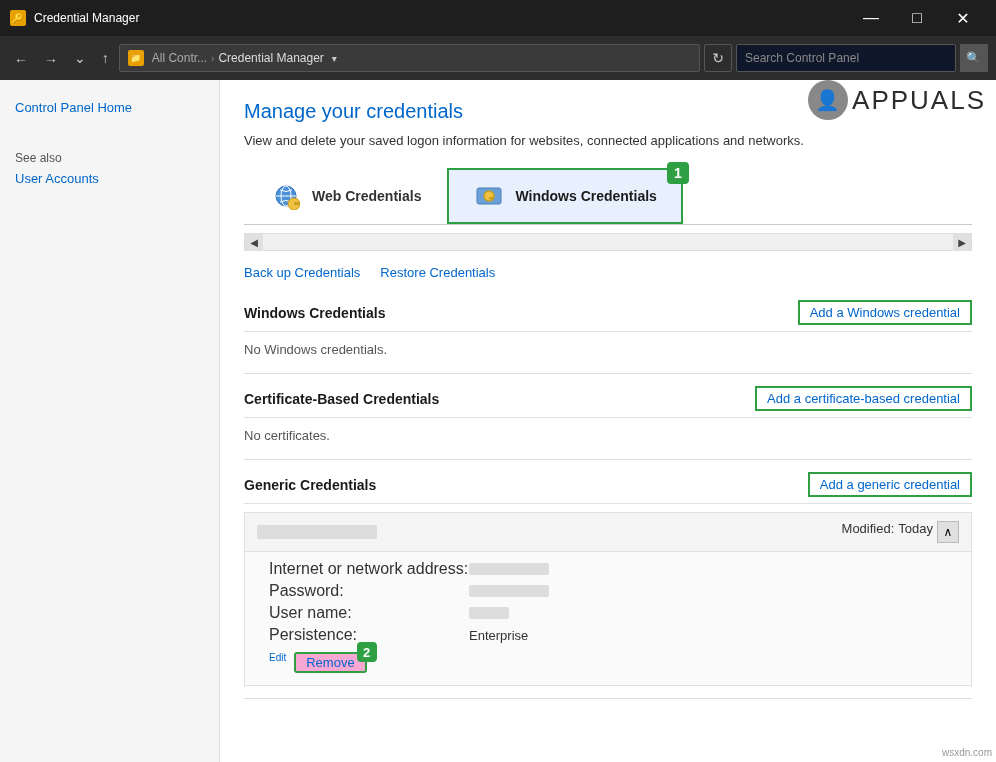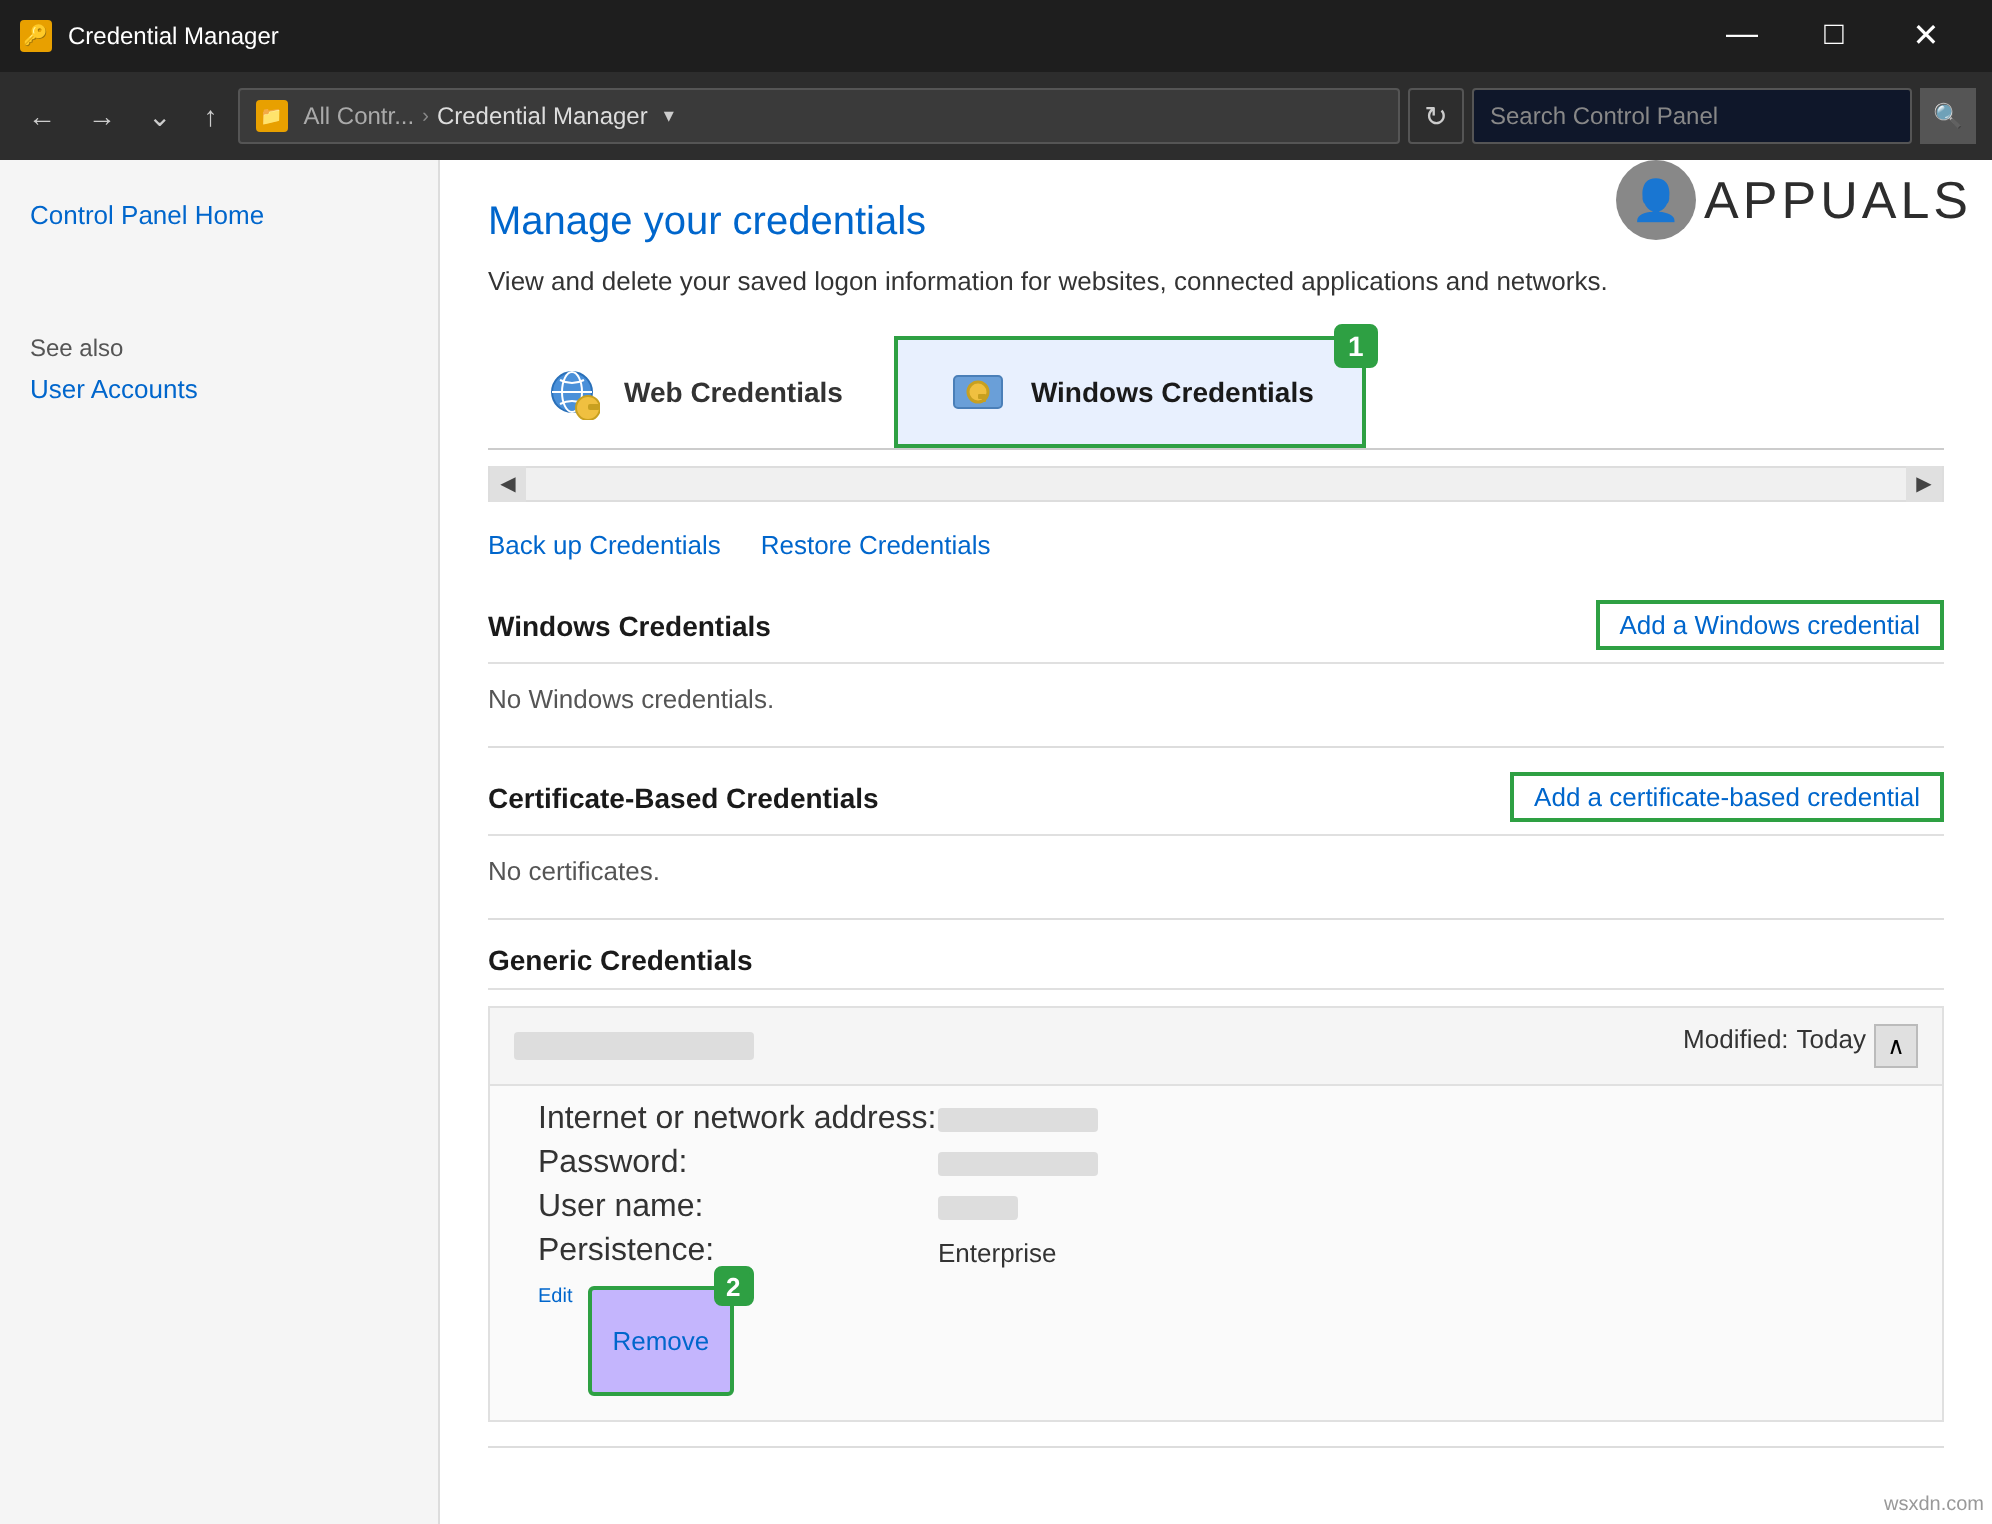--- a/index.html
+++ b/index.html
@@ -333,23 +333,23 @@
       font-size: 10px;
       cursor: pointer;
       text-decoration: none;
     }
     .cred-remove-btn {
       color: #0066cc;
       font-size: 13px;
       cursor: pointer;
       text-decoration: none;
       border: 2px solid #2ea043;
-      padding: 18px 10px;
+      padding: 1px 10px;
       border-radius: 3px;
-      background: #c4b5fd;
+      background: #f9a8d4;
     }
 
     
     .watermark {
       position: fixed;
       bottom: 4px;
       right: 4px;
       font-size: 10px;
       color: #999;
       z-index: 999;
@@ -385,21 +385,21 @@
     <span style="color:#888; font-size:12px;">Search Control Panel</span>
   </div>
   <button class="search-icon-btn">🔍</button>
 </div>
 
 <div class="main-layout">
 
   <div class="sidebar">
     <a class="sidebar-link">Control Panel Home</a>
 
-    <div style="margin-top: 52px;">
+    <div style="margin-top: 36px;">
       <div class="sidebar-see-also">See also</div>
       <a class="sidebar-user-accounts">User Accounts</a>
     </div>
   </div>
 
   <div class="content" style="position:relative;">
 
     <div style="position:absolute; top:0; right:10px; display:flex; align-items:center; gap:4px;">
       <div style="width:40px; height:40px; background:#888; border-radius:50%; display:flex; align-items:center; justify-content:center;">
         <span style="color:white; font-size:20px;">👤</span>
@@ -465,20 +465,21 @@
       <div class="cred-section-header">
         <span class="cred-section-title">Certificate-Based Credentials</span>
         <a class="cred-section-add">Add a certificate-based credential</a>
       </div>
       <div class="cred-section-empty">No certificates.</div>
     </div>
 
     <div class="cred-section">
       <div class="cred-section-header">
         <span class="cred-section-title">Generic Credentials</span>
+        <a class="cred-section-add">Add a generic credential</a>
       </div>
 
       <div class="generic-cred-item">
         <div class="generic-cred-summary">
           <div class="generic-cred-name"></div>
           <div class="generic-cred-modified">
             <span>Modified: </span>
             <span>Today</span>
             <button class="expand-btn">∧</button>
           </div>

